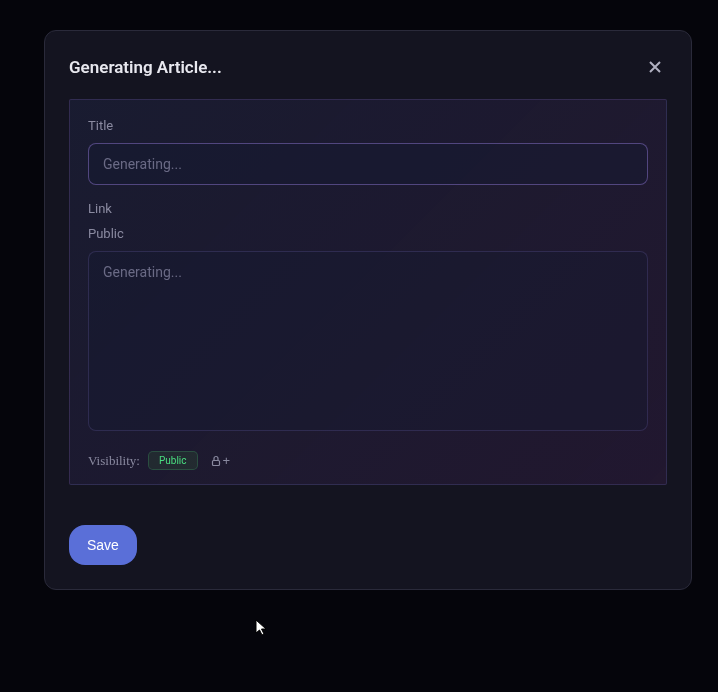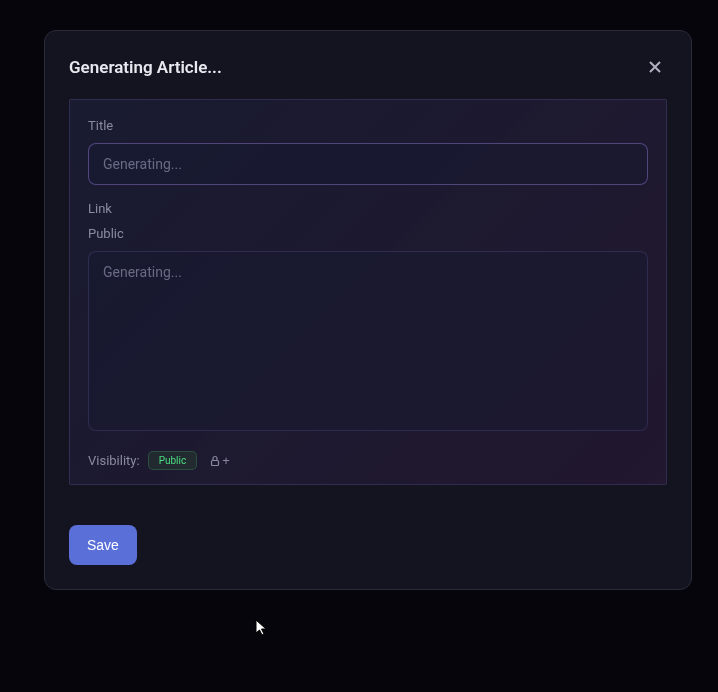--- a/index.html
+++ b/index.html
@@ -102,20 +102,21 @@
       color: #6a6a85;
     }
     .visibility-row {
       display: flex;
       align-items: center;
       gap: 8px;
     }
     .visibility-label {
       color: #8a8aa0;
       font-size: 13px;
+      font-family: Liberation Serif, serif;
     }
     .visibility-badge {
       background: rgba(40, 60, 50, 0.5);
       color: #4ade80;
       font-size: 10px;
       padding: 3px 10px;
       border-radius: 5px;
       border: 1px solid rgba(74, 222, 128, 0.2);
     }
     .lock-btn {
@@ -130,21 +131,21 @@
       padding: 2px 4px;
     }
     .lock-btn svg {
       width: 12px;
       height: 12px;
     }
     .save-btn {
       background: #5a6fd8;
       color: #ffffff;
       border: none;
-      border-radius: 8px;
+      border-radius: 16px;
       padding: 12px 18px;
       font-size: 14px;
       font-weight: 500;
       cursor: pointer;
     }
     .cursor {
       position: absolute;
       left: 255px;
       top: 619px;
       pointer-events: none;

